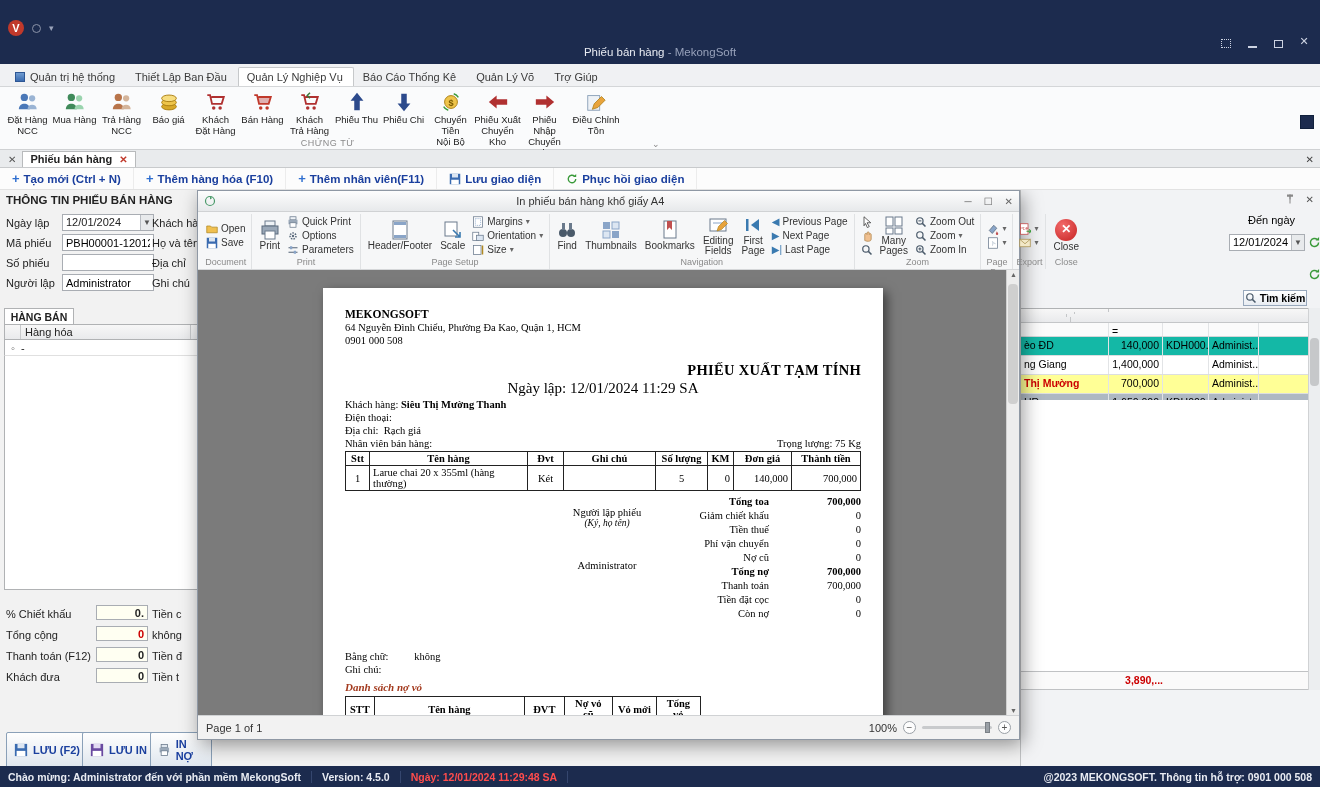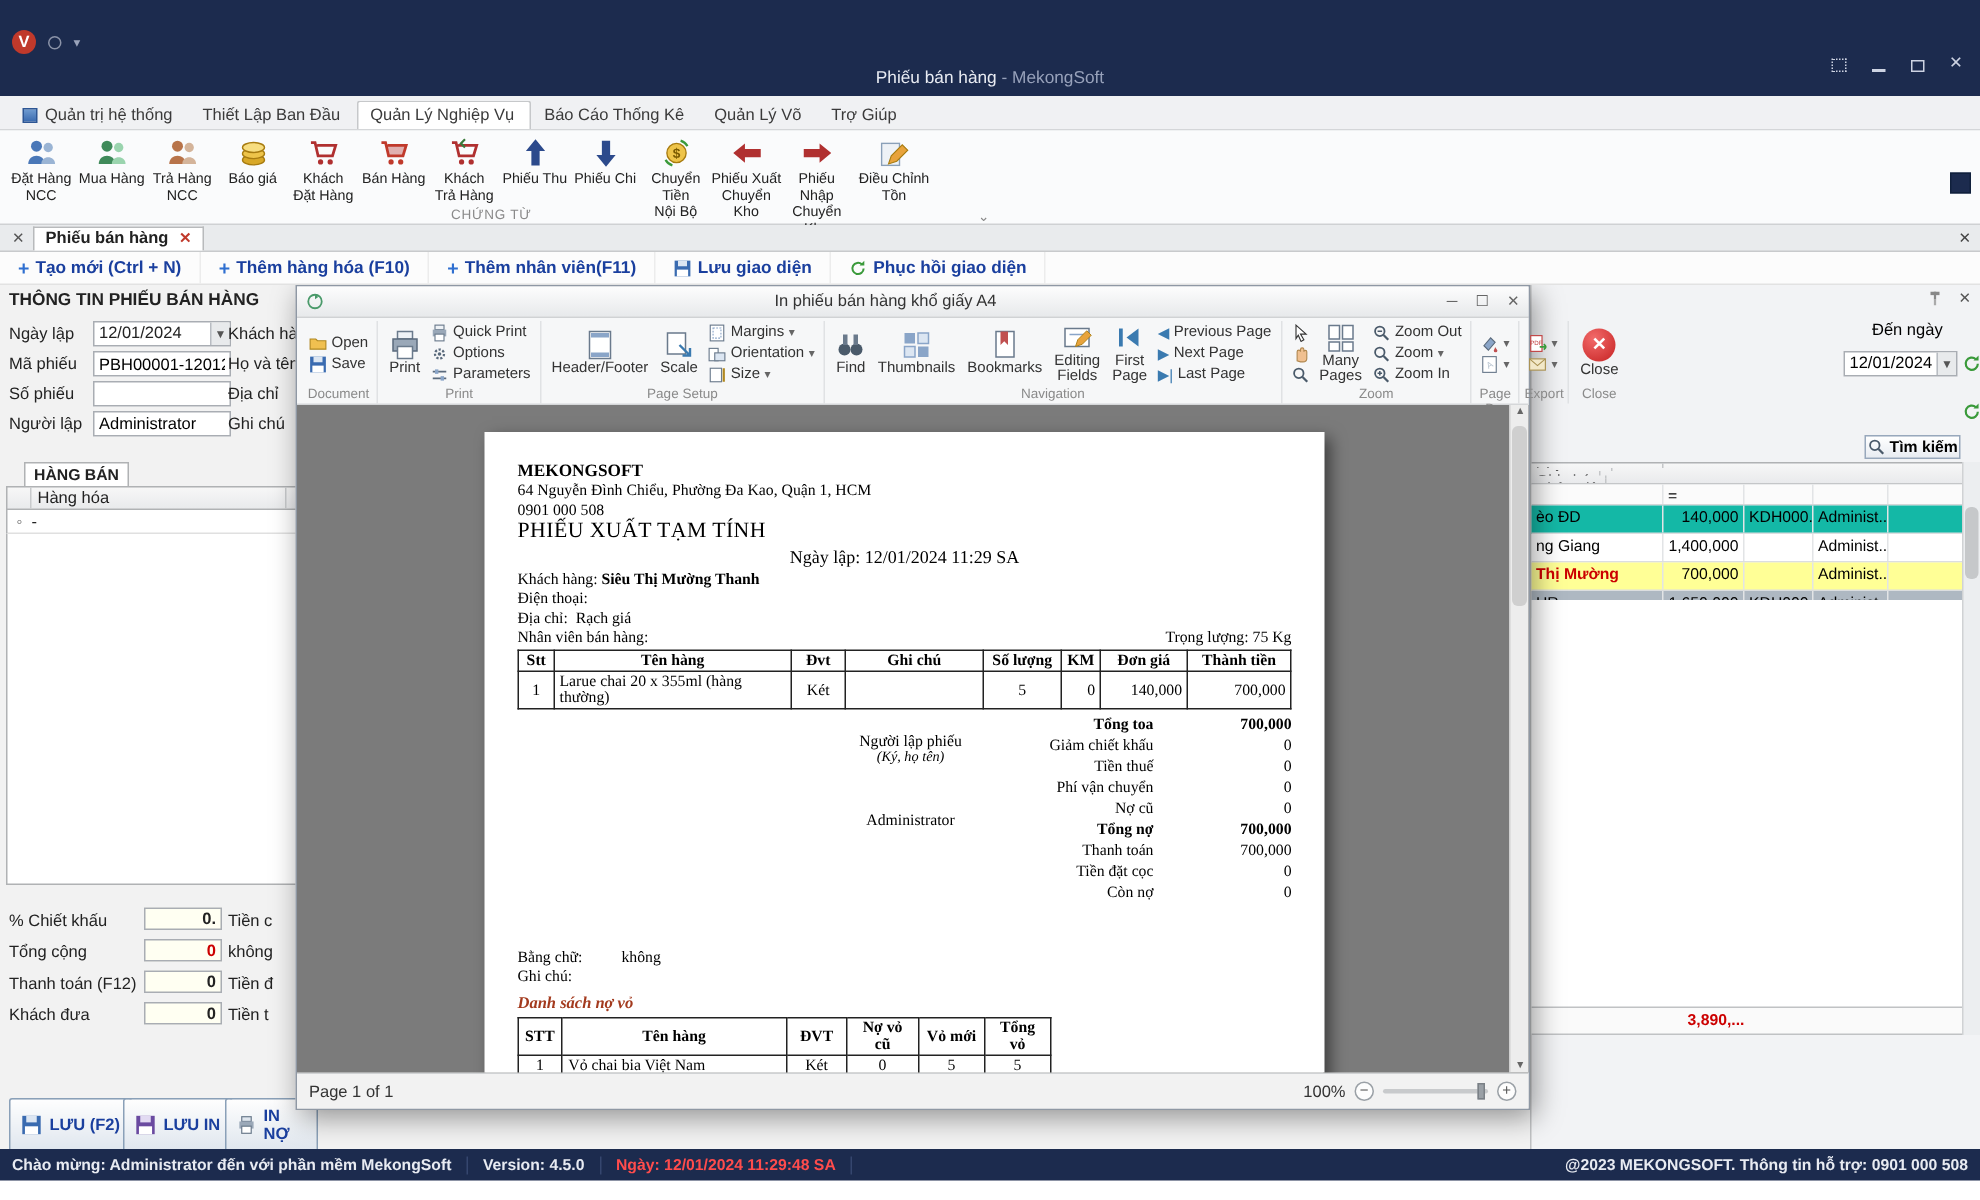--- a/index.html
+++ b/index.html
@@ -52,21 +52,21 @@
 
   
   .main { position:relative; height:576px; background:#f2f2f2; overflow:hidden; }
 
   
   .lp { position:absolute; left:0; top:0; width:1020px; height:576px; font-size:11px; color:#222; }
   .lp-title { position:absolute; left:6px; top:4px; font-weight:bold; font-size:11.5px; }
   .fl { position:absolute; }
   .finput { position:absolute; height:17px; background:#fff; border:1px solid #a9adb3; font-size:11px; padding:1px 3px; font-family:"Liberation Sans",sans-serif; }
   .combo-arrow { position:absolute; width:13px; height:15px; background:#e8eaec; border-left:1px solid #b8bcc2; color:#555; font-size:8px; display:flex; align-items:center; justify-content:center; }
-  .grid-tab { position:absolute; left:4px; top:118px; width:70px; height:16px; background:#fff; border:1px solid #b0b2b4; border-bottom:none; font-weight:bold; font-size:10.5px; display:flex; align-items:center; justify-content:center;margin-left:12px; }
+  .grid-tab { position:absolute; left:4px; top:118px; width:70px; height:16px; background:#fff; border:1px solid #b0b2b4; border-bottom:none; font-weight:bold; font-size:10.5px; display:flex; align-items:center; justify-content:center; }
   .grid-head { position:absolute; left:4px; top:134px; width:1010px; height:16px; background:linear-gradient(#f7f7f7,#e9eaec); border:1px solid #b0b2b4; display:flex; }
   .gh-ind { width:16px; border-right:1px solid #c8cacc; }
   .gh-cell { width:170px; border-right:1px solid #c8cacc; padding:1px 4px; }
   .grid-row1 { position:absolute; left:4px; top:150px; width:1010px; height:16px; background:#fff; border-left:1px solid #b0b2b4; border-right:1px solid #b0b2b4; border-bottom:1px solid #e0e0e0; display:flex; align-items:center; }
   .gr-ind { width:16px; text-align:center; color:#666; }
   .grid-body { position:absolute; left:4px; top:166px; width:1010px; height:234px; background:#fff; border:1px solid #b0b2b4; border-top:none; }
   .sum-label { font-size:11px; }
   .sum-input { position:absolute; height:15px; background:#fffff2; border:1px solid #a9adb3; font-size:11px; text-align:right; padding:1px 3px; font-weight:bold; }
   .red { color:#cc0000; }
   .lp-btn { position:absolute; height:36px; background:linear-gradient(#fefefe,#dfe6ee); border:1px solid #8aa0b8; border-radius:2px; display:flex; align-items:center; gap:5px; padding:0 7px; font-weight:bold; font-size:11px; color:#1a3f9e; }
@@ -108,22 +108,22 @@
   .close-big { width:22px; height:22px; border-radius:50%; background:radial-gradient(circle at 35% 30%, #f26a6a, #c62222); color:#fff; font-weight:bold; font-size:12px; display:flex; align-items:center; justify-content:center; }
 
   .dlg-canvas { flex:1; position:relative; background:#7b7b7b; overflow:hidden; }
   .vscroll { position:absolute; right:0; top:0; width:13px; height:100%; background:#ededed; border-left:1px solid #d0d0d0; font-size:7px; color:#666; }
   .vs-thumb { position:absolute; top:14px; left:1px; width:10px; height:120px; background:#cfcfcf; border-radius:4px; }
   .vs-a { position:absolute; left:0; width:13px; text-align:center; }
 
   .page { position:absolute; left:125px; top:18px; width:560px; height:620px; background:#fff; box-shadow:4px 4px 10px rgba(0,0,0,.5); font-family:"Liberation Serif", serif; font-size:10.5px; color:#000; padding:20px 22px; }
   .doc-company { font-weight:bold; font-size:11.5px; }
   .doc-line { margin-top:2px; }
-  .doc-title { text-align:left; font-weight:normal; font-size:14.5px; margin-top:0; letter-spacing:.3px; }
-  .doc-date { text-align:center; font-size:12px; margin-top:1px; }
+  .doc-title { text-align:right; font-weight:bold; font-size:14.5px; margin-top:16px; letter-spacing:.3px; }
+  .doc-date { text-align:center; font-size:15px; margin-top:1px; }
   .doc-code { text-align:right; margin-top:8px; }
   .doc-meta { margin-top:2px; }
   .doc-meta b { font-weight:bold; }
   .doc-staffrow { display:flex; justify-content:space-between; margin-top:2px; }
   table.doc { border-collapse:collapse; width:100%; margin-top:2px; }
   table.doc th, table.doc td { border:1px solid #222; padding:1px 3px; font-size:10.5px; }
   table.doc th { font-weight:bold; text-align:center; }
   .ta-c { text-align:center; } .ta-r { text-align:right; }
   .totals-wrap { position:relative; margin-top:4px; min-height:130px; }
   .trow { display:flex; justify-content:flex-end; line-height:14px; }

